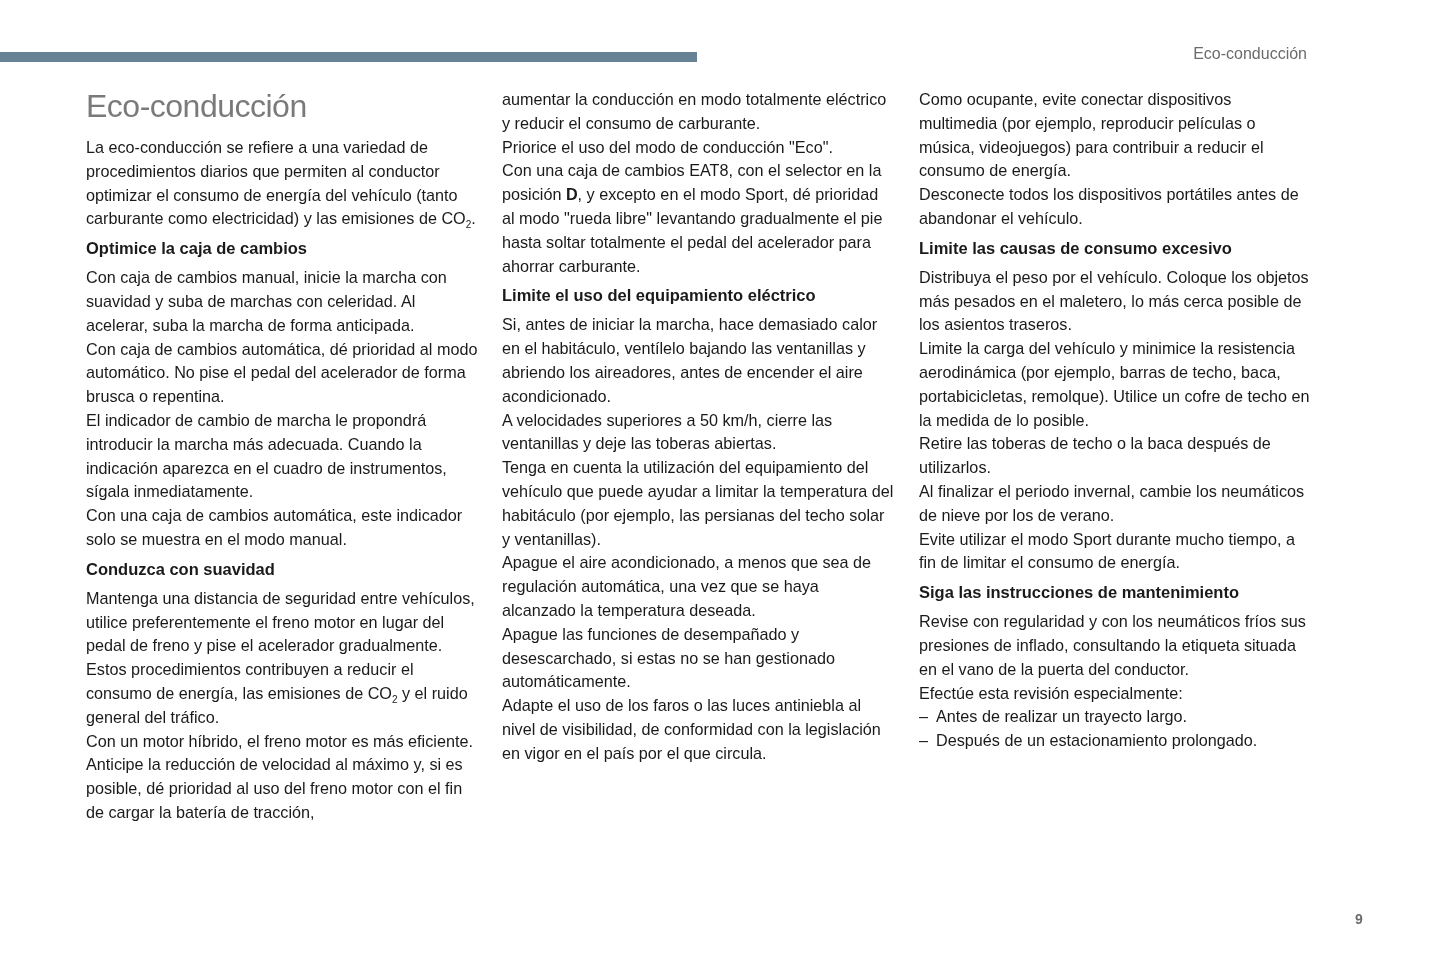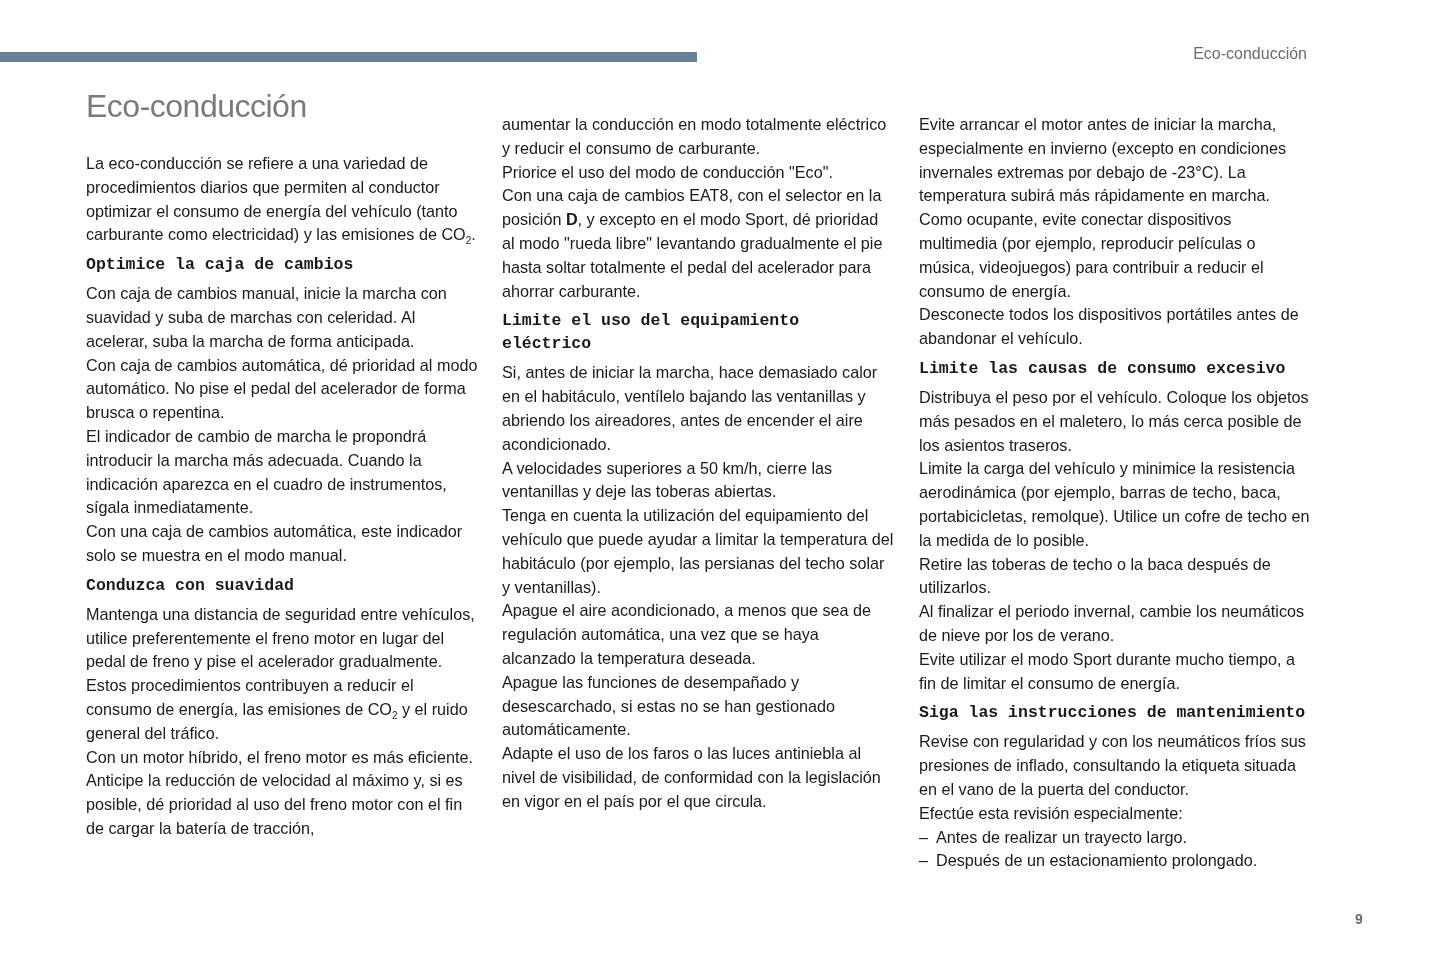--- a/index.html
+++ b/index.html
@@ -2,24 +2,24 @@
 <html><head>
 <meta charset="utf-8">
 <style>
   html, body { margin:0; padding:0; background:#ffffff; }
   body { width:1445px; height:963px; position:relative; overflow:hidden;
          font-family:"Liberation Sans", sans-serif; color:#1a1a1a; }
   .topbar { position:absolute; left:0; top:52px; width:697px; height:10px; background:#688295; }
   .running-header { position:absolute; left:1100px; top:45px; width:207px; text-align:right;
          font-size:16px; color:#6b6b6b; }
   .page-title { position:absolute; left:86px; top:88px; font-size:32px; color:#7a7a7a; margin:0; font-weight:normal; letter-spacing:-0.5px; }
-  .col { position:absolute; top:113px; font-size:16.2px; line-height:23.8px; color:#1a1a1a; }
+  .col { position:absolute; top:88px; font-size:16.2px; line-height:23.8px; color:#1a1a1a; }
   .col p { margin:0; }
-  .col h2 { margin:6px 0 6px 0; font-size:16.5px; font-weight:bold; line-height:23px; color:#1a1a1a;font-family:Liberation Mono, monospace; }
-  .col1 { left:86px; top:152px; width:392px; }
+  .col h2 { margin:6px 0 6px 0; font-size:16.5px; font-weight:bold; line-height:23px; color:#1a1a1a; }
+  .col1 { left:86px; top:136px; width:392px; }
   .col2 { left:502px; width:392px; }
   .col3 { left:919px; width:392px; }
   sub { font-size:10px; line-height:0; }
   .dash { display:block; padding-left:17px; position:relative; }
   .dash::before { content:"–"; position:absolute; left:0; }
   .page-number { position:absolute; left:1355px; top:911px; font-size:14px; font-weight:bold; color:#6b6b6b; }
 </style>
 </head>
 <body>
 
@@ -47,21 +47,20 @@
   <h2>Limite el uso del equipamiento eléctrico</h2>
   <p>Si, antes de iniciar la marcha, hace demasiado calor en el habitáculo, ventílelo bajando las ventanillas y abriendo los aireadores, antes de encender el aire acondicionado.</p>
   <p>A velocidades superiores a 50 km/h, cierre las ventanillas y deje las toberas abiertas.</p>
   <p>Tenga en cuenta la utilización del equipamiento del vehículo que puede ayudar a limitar la temperatura del habitáculo (por ejemplo, las persianas del techo solar y ventanillas).</p>
   <p>Apague el aire acondicionado, a menos que sea de regulación automática, una vez que se haya alcanzado la temperatura deseada.</p>
   <p>Apague las funciones de desempañado y desescarchado, si estas no se han gestionado automáticamente.</p>
   <p>Adapte el uso de los faros o las luces antiniebla al nivel de visibilidad, de conformidad con la legislación en vigor en el país por el que circula.</p>
 </div>
 
 <div class="col col3">
-  <p>Evite arrancar el motor antes de iniciar la marcha, especialmente en invierno (excepto en condiciones invernales extremas por debajo de -23°C). La temperatura subirá más rápidamente en marcha.</p>
   <p>Como ocupante, evite conectar dispositivos multimedia (por ejemplo, reproducir películas o música, videojuegos) para contribuir a reducir el consumo de energía.</p>
   <p>Desconecte todos los dispositivos portátiles antes de abandonar el vehículo.</p>
   <h2>Limite las causas de consumo excesivo</h2>
   <p>Distribuya el peso por el vehículo. Coloque los objetos más pesados en el maletero, lo más cerca posible de los asientos traseros.</p>
   <p>Limite la carga del vehículo y minimice la resistencia aerodinámica (por ejemplo, barras de techo, baca, portabicicletas, remolque). Utilice un cofre de techo en la medida de lo posible.</p>
   <p>Retire las toberas de techo o la baca después de utilizarlos.</p>
   <p>Al finalizar el periodo invernal, cambie los neumáticos de nieve por los de verano.</p>
   <p>Evite utilizar el modo Sport durante mucho tiempo, a fin de limitar el consumo de energía.</p>
   <h2>Siga las instrucciones de mantenimiento</h2>
   <p>Revise con regularidad y con los neumáticos fríos sus presiones de inflado, consultando la etiqueta situada en el vano de la puerta del conductor.</p>

